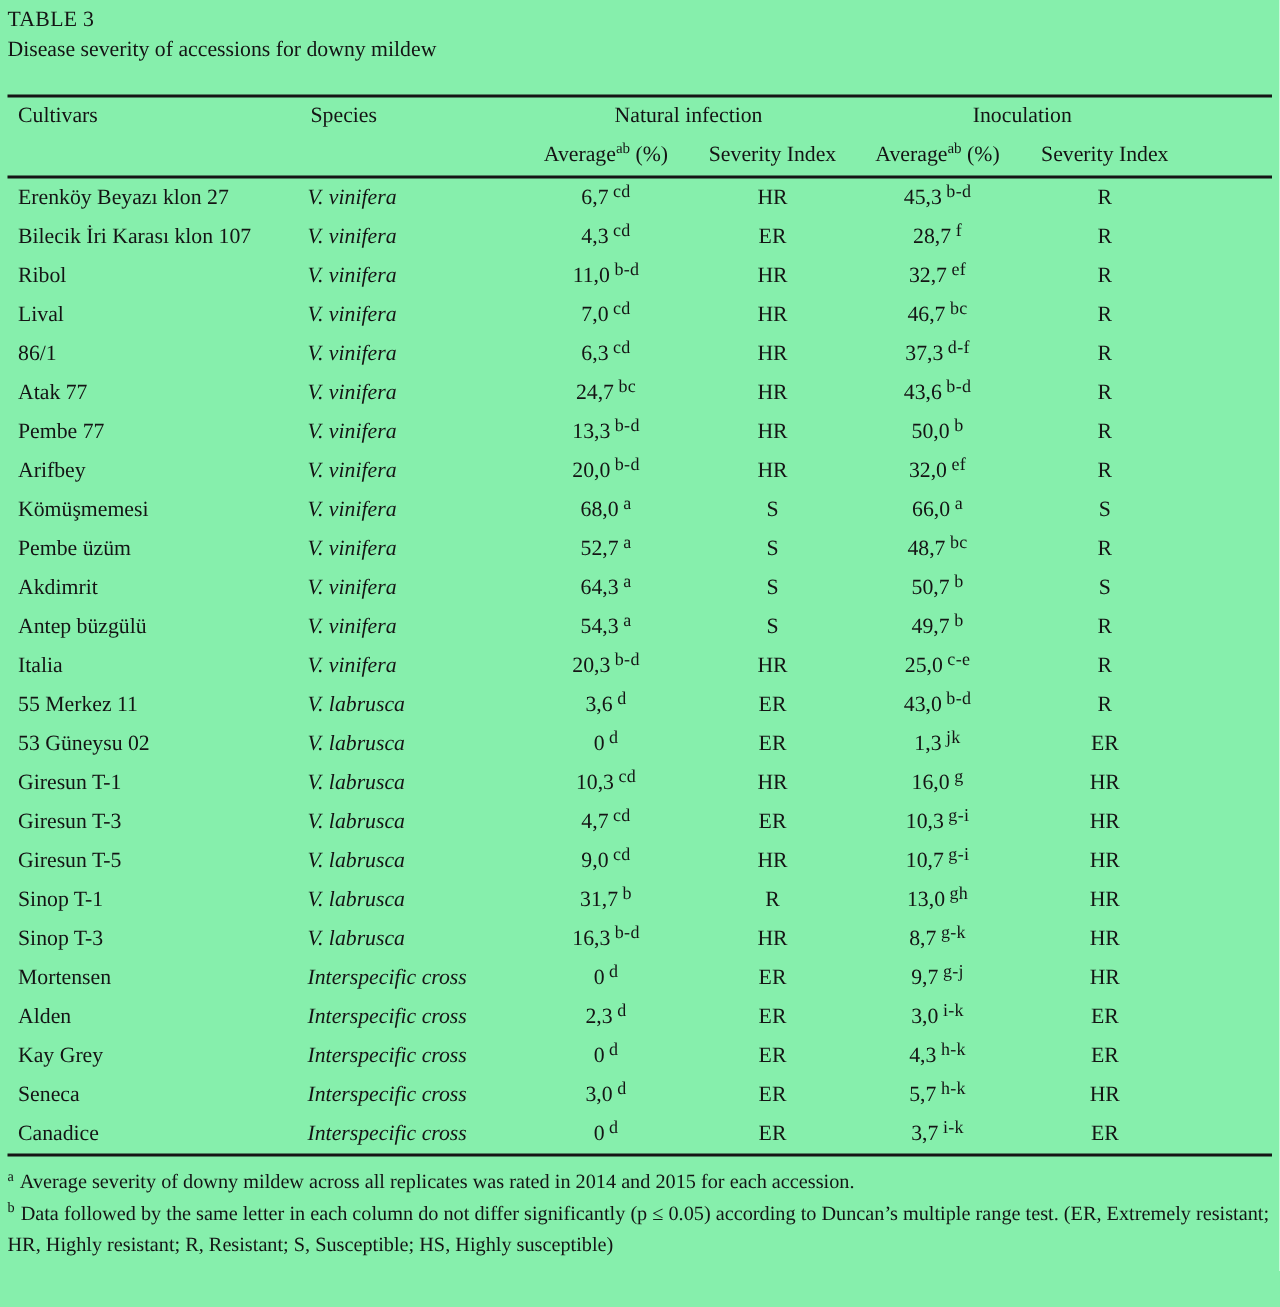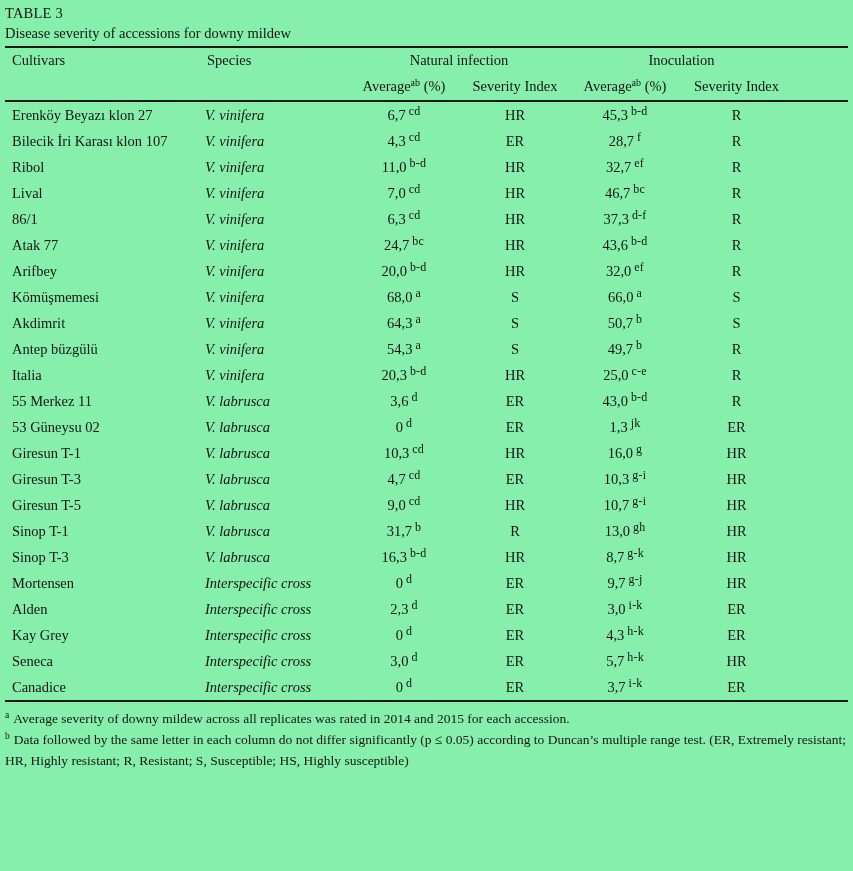--- a/index.html
+++ b/index.html
@@ -24,21 +24,21 @@
   }
   .table-caption {
     font-size: 14.5px;
   }
   table.severity {
     width: 843px;
     border-collapse: collapse;
     table-layout: fixed;
     border-top: 2.5px solid #151515;
     border-bottom: 2.5px solid #151515;
-    margin-top: 3px;
+    margin-top: 20px;
   }
   col.c1 { width: 195px; }
   col.c2 { width: 148px; }
   col.c3 { width: 112px; }
   col.c4 { width: 110px; }
   col.c5 { width: 110px; }
   col.c6 { width: 168px; }
   th, td {
     font-weight: normal;
     font-size: 14.5px;
@@ -165,39 +165,55 @@
 
     <tr>
       <td class="c-cultivar">Atak 77</td>
       <td class="c-species">V. vinifera</td>
       <td class="c-num"><span>24,7</span><sup class="sig">bc</sup></td>
       <td class="c-si">HR</td>
       <td class="c-num"><span>43,6</span><sup class="sig">b-d</sup></td>
       <td class="c-si c-last">R</td>
     </tr>
 
+    <tr>
+      <td class="c-cultivar">Pembe 77</td>
+      <td class="c-species">V. vinifera</td>
+      <td class="c-num"><span>13,3</span><sup class="sig">b-d</sup></td>
+      <td class="c-si">HR</td>
+      <td class="c-num"><span>50,0</span><sup class="sig">b</sup></td>
+      <td class="c-si c-last">R</td>
+    </tr>
 
     <tr>
       <td class="c-cultivar">Arifbey</td>
       <td class="c-species">V. vinifera</td>
       <td class="c-num"><span>20,0</span><sup class="sig">b-d</sup></td>
       <td class="c-si">HR</td>
       <td class="c-num"><span>32,0</span><sup class="sig">ef</sup></td>
       <td class="c-si c-last">R</td>
     </tr>
 
     <tr>
       <td class="c-cultivar">Kömüşmemesi</td>
       <td class="c-species">V. vinifera</td>
       <td class="c-num"><span>68,0</span><sup class="sig">a</sup></td>
       <td class="c-si">S</td>
       <td class="c-num"><span>66,0</span><sup class="sig">a</sup></td>
       <td class="c-si c-last">S</td>
     </tr>
 
+    <tr>
+      <td class="c-cultivar">Pembe üzüm</td>
+      <td class="c-species">V. vinifera</td>
+      <td class="c-num"><span>52,7</span><sup class="sig">a</sup></td>
+      <td class="c-si">S</td>
+      <td class="c-num"><span>48,7</span><sup class="sig">bc</sup></td>
+      <td class="c-si c-last">R</td>
+    </tr>
 
     <tr>
       <td class="c-cultivar">Akdimrit</td>
       <td class="c-species">V. vinifera</td>
       <td class="c-num"><span>64,3</span><sup class="sig">a</sup></td>
       <td class="c-si">S</td>
       <td class="c-num"><span>50,7</span><sup class="sig">b</sup></td>
       <td class="c-si c-last">S</td>
     </tr>
 

